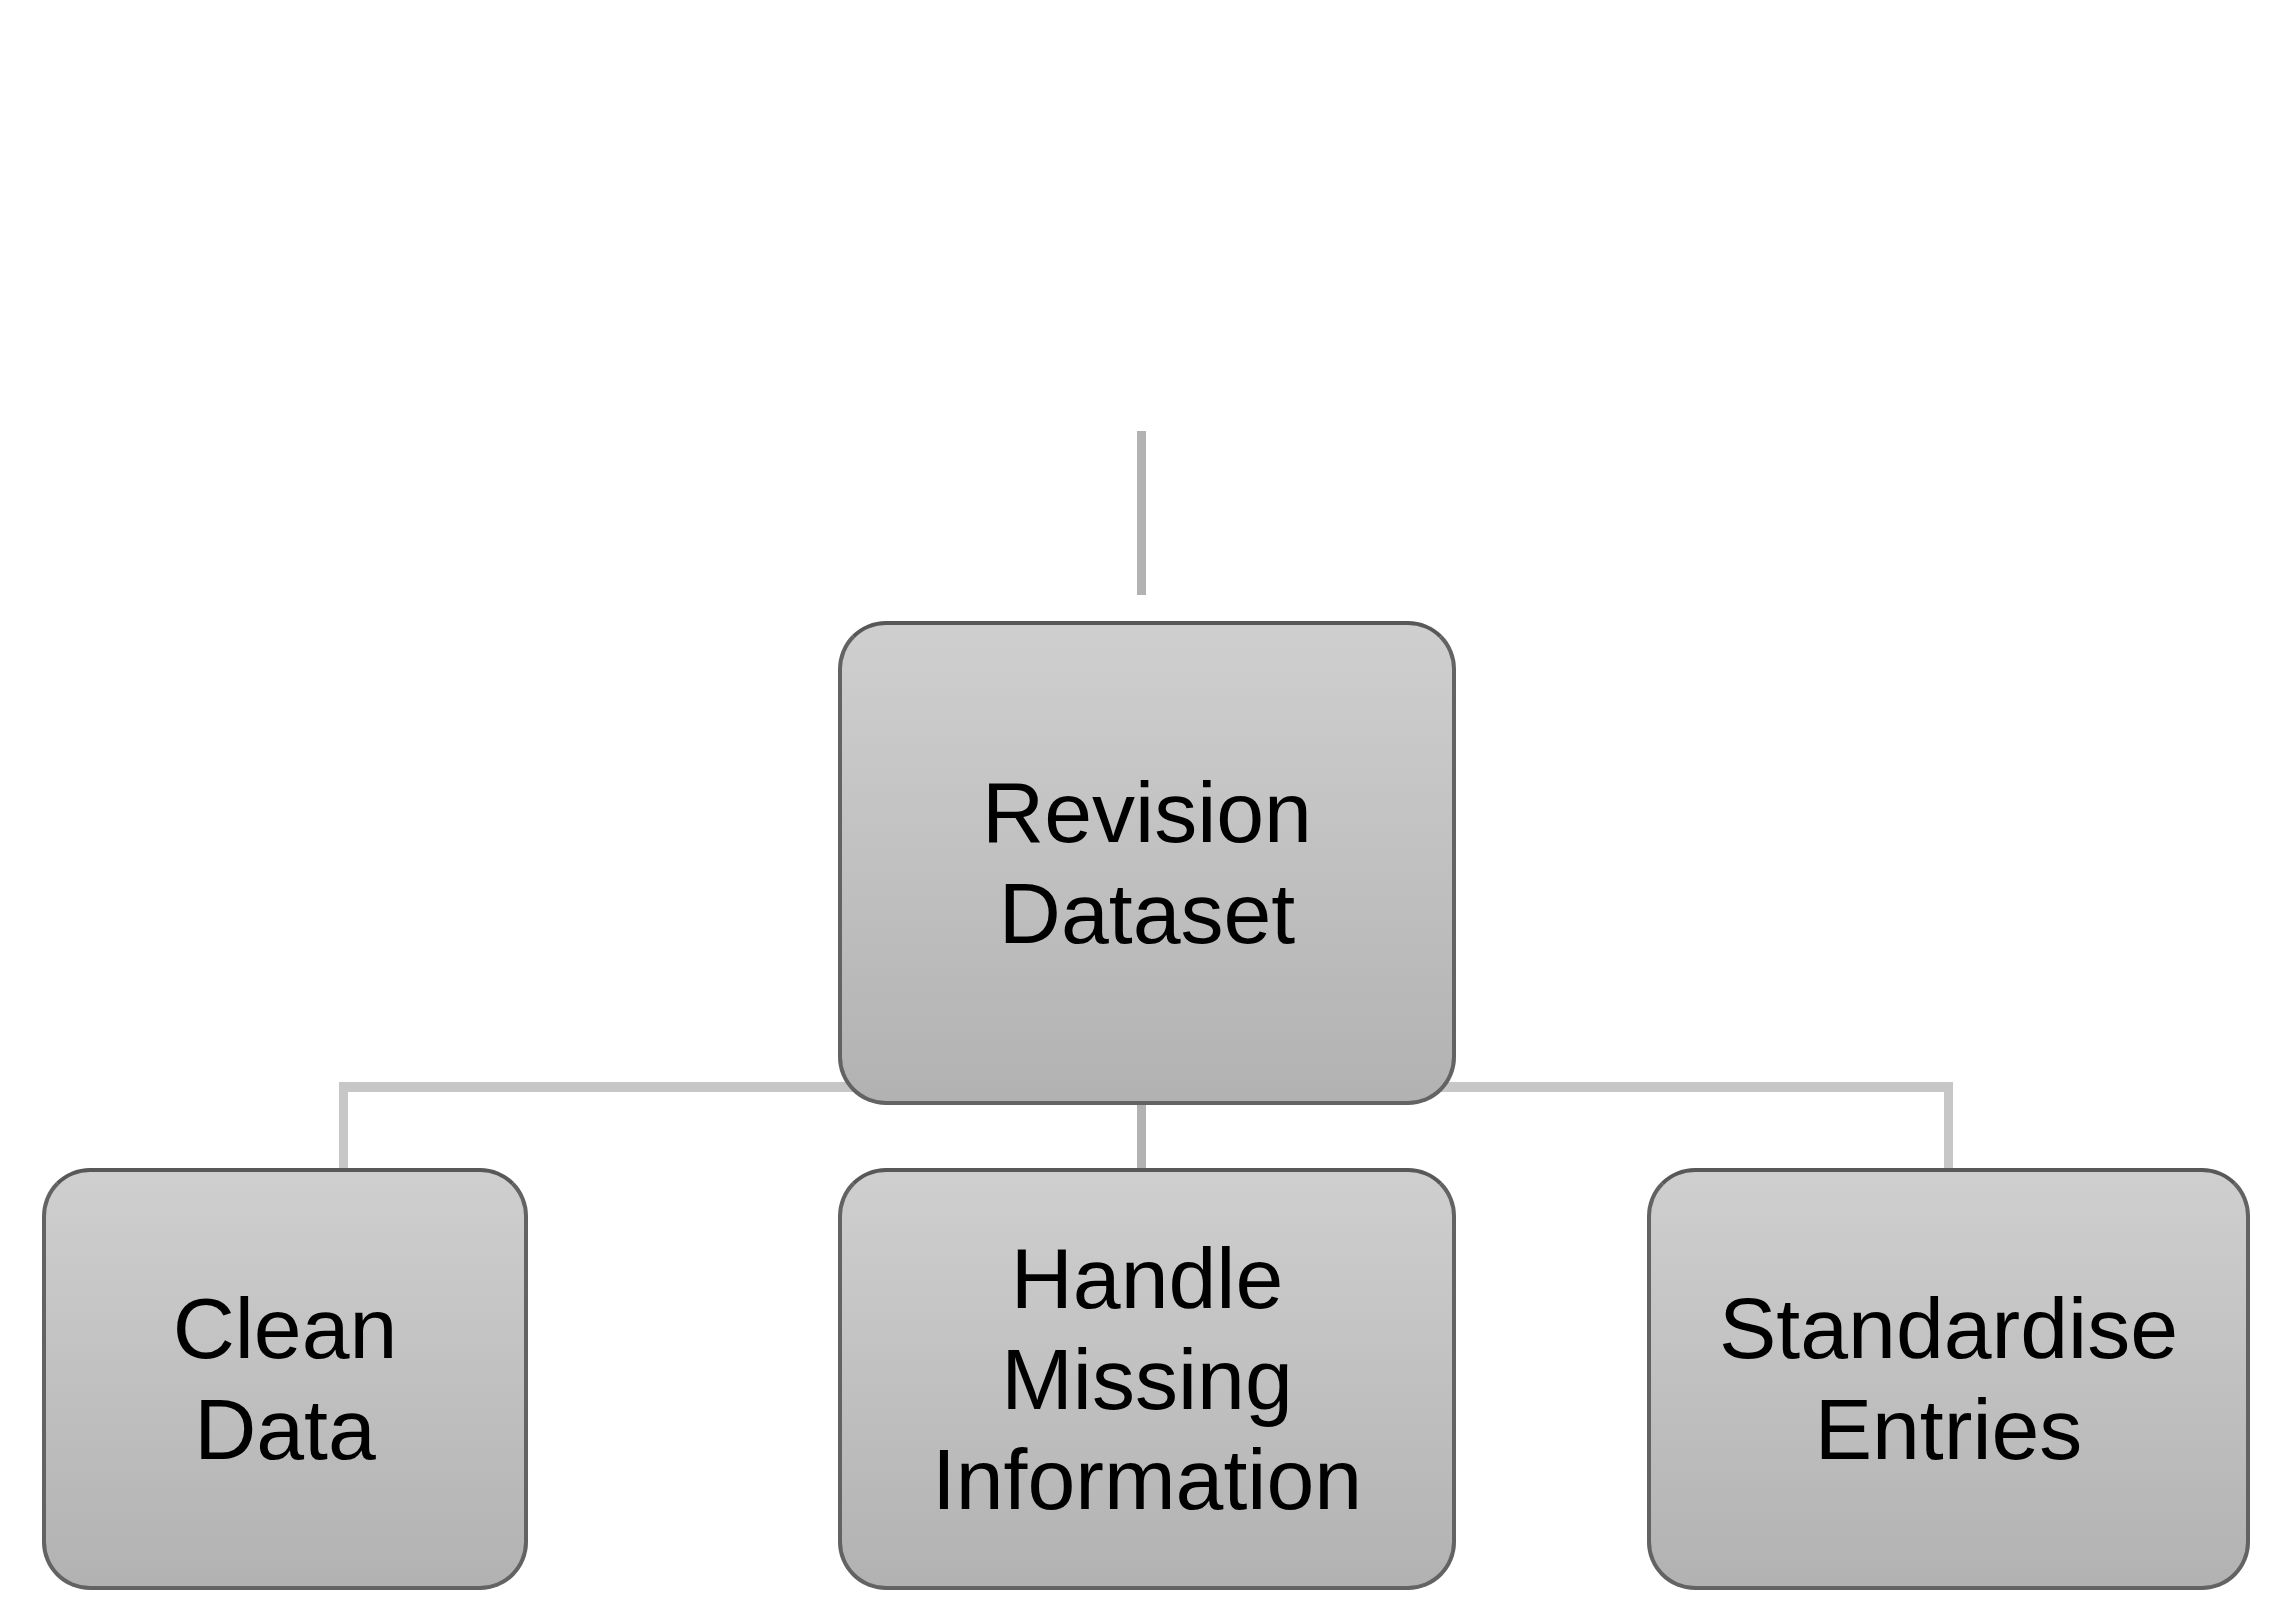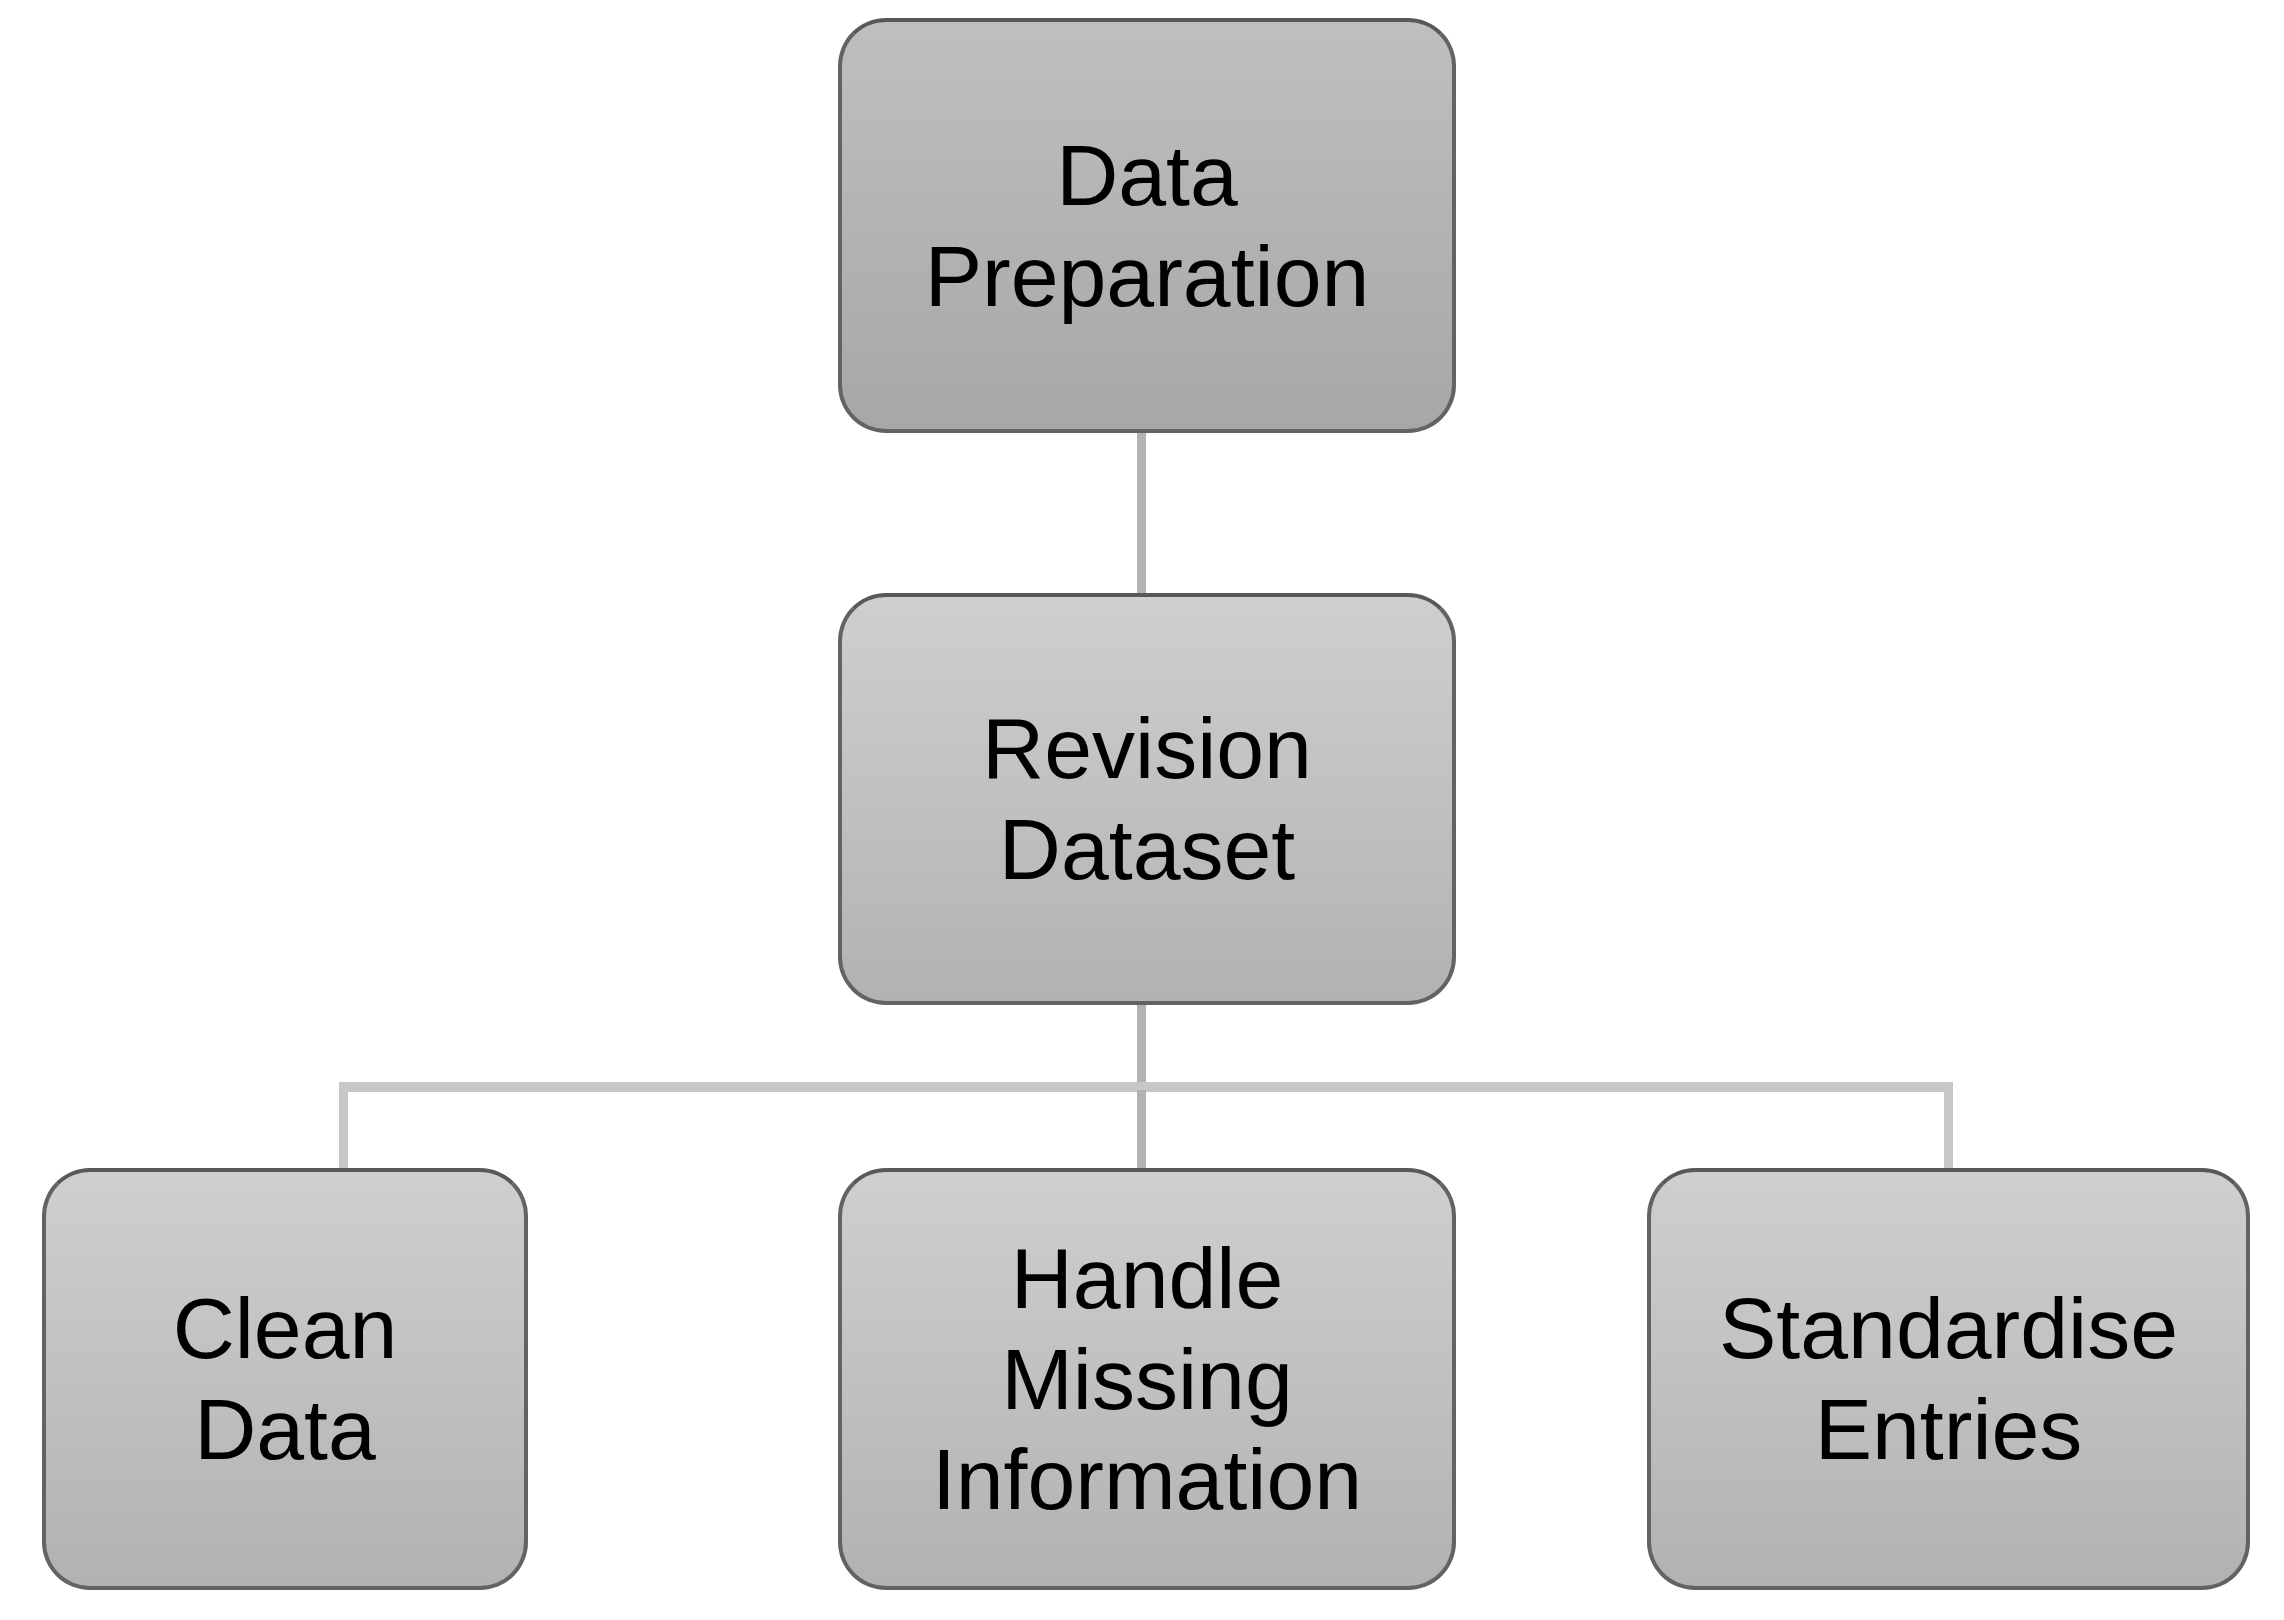--- a/index.html
+++ b/index.html
@@ -55,26 +55,22 @@
 
 <div class="canvas">
 
   <div class="connector stem" style="left:1137px; top:431px;  width:9.2px;   height:164px;"></div>
   <div class="connector stem" style="left:1137px; top:1004px; width:9.2px;   height:79px;"></div>
   <div class="connector" style="left:339px;  top:1082px; width:1614px; height:10px;"></div>
   <div class="connector" style="left:339px;  top:1090px; width:9.2px;   height:80px;"></div>
   <div class="connector stem" style="left:1137px; top:1090px; width:9.2px;   height:80px;"></div>
   <div class="connector" style="left:1944px; top:1090px; width:9.2px;   height:80px;"></div>
 
-  <div class="node dark" style="left:838px; top:18.4px;   width:618px; height:415px;">
-    <span class="label">Data
-Preparation</span>
-  </div>
 
-  <div class="node light" style="left:838px; top:593px;  width:618px; height:412px;">
+  <div class="node light" style="left:838px; top:621px;  width:618px; height:484px;">
     <span class="label">Revision
 Dataset</span>
   </div>
 
   <div class="node light" style="left:42px;   top:1168px; width:486px; height:422px;">
     <span class="label">Clean Data</span>
   </div>
 
   <div class="node light" style="left:1647px; top:1168px; width:603px; height:422px;">
     <span class="label">Standardise

